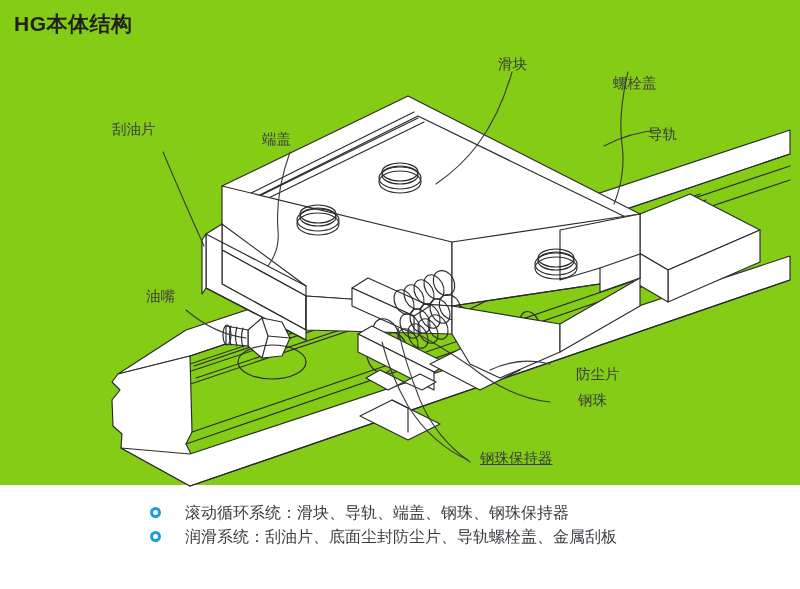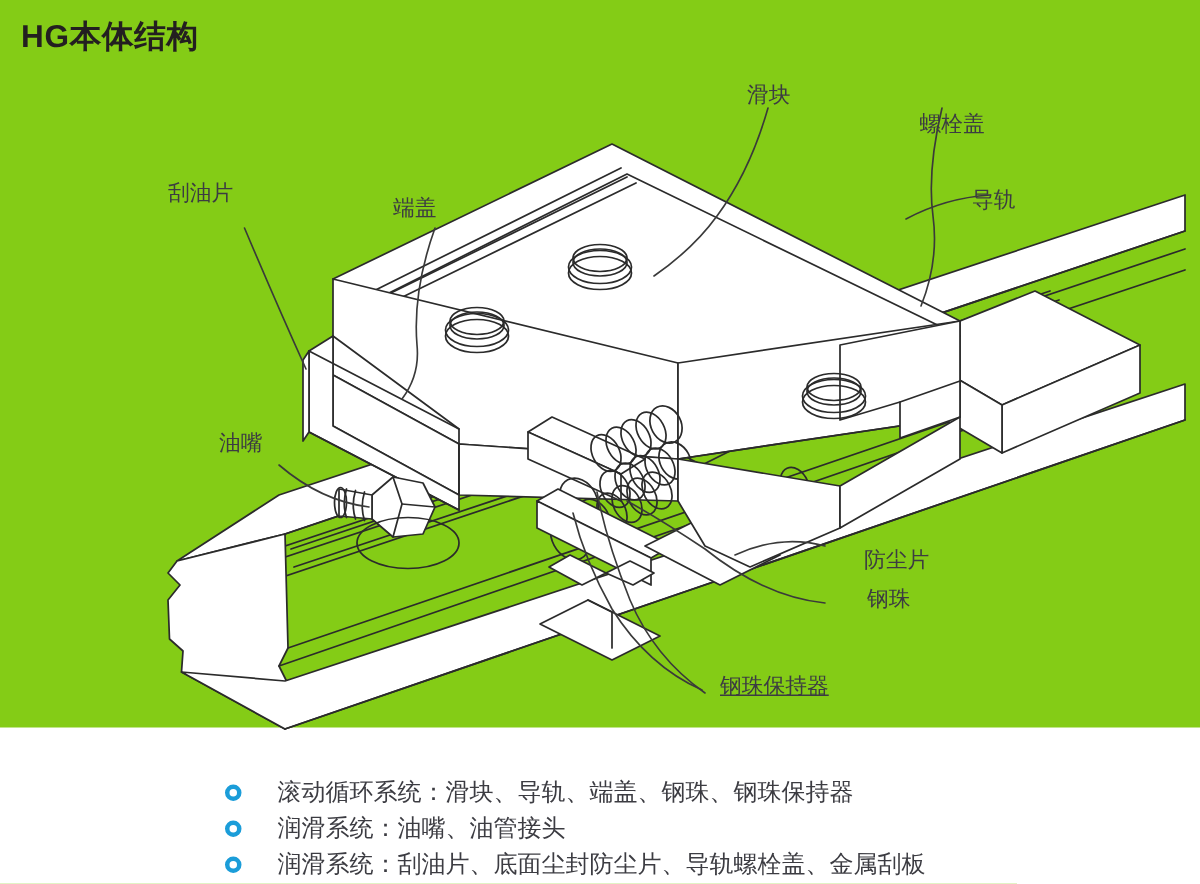--- a/index.html
+++ b/index.html
@@ -41,21 +41,20 @@
     font-size:14.5px;
     white-space:nowrap;
     line-height:1.15;
   }
 
   
   #legend {
     position:absolute;
     left:150px; top:502px;
     width:650px;
-    margin-top:16px;
   }
   .legend-row {
     display:flex;
     align-items:flex-start;
     height:24px;
   }
   .bullet {
     width:11px; height:11px;
     margin-top:5px;
     margin-right:24px;
@@ -288,24 +287,20 @@
     <div>钢珠保持器</div>
   </div>
 
   <div id="legend">
 
     <div class="legend-row">
       <span class="bullet"></span>
       <span class="legend-text">滚动循环系统：滑块、导轨、端盖、钢珠、钢珠保持器</span>
     </div>
 
-    <div class="legend-row">
-      <span class="bullet"></span>
-      <span class="legend-text">润滑系统：油嘴、油管接头</span>
-    </div>
 
     <div class="legend-row">
       <span class="bullet"></span>
       <span class="legend-text">润滑系统：刮油片、底面尘封防尘片、导轨螺栓盖、金属刮板</span>
     </div>
 
   </div>
 
 </div>
 

